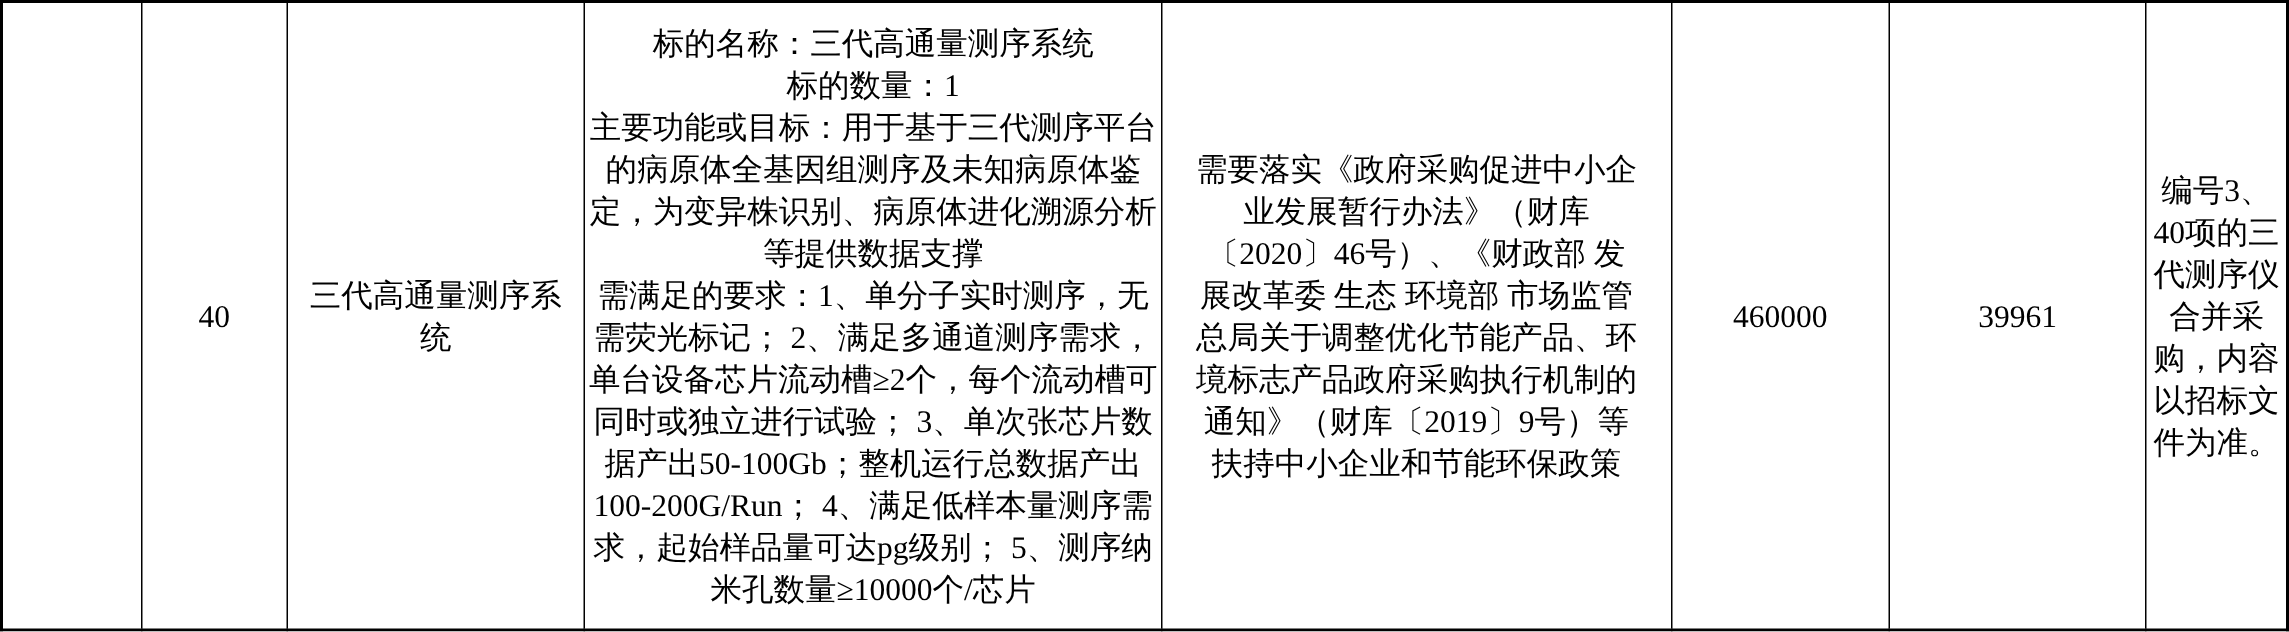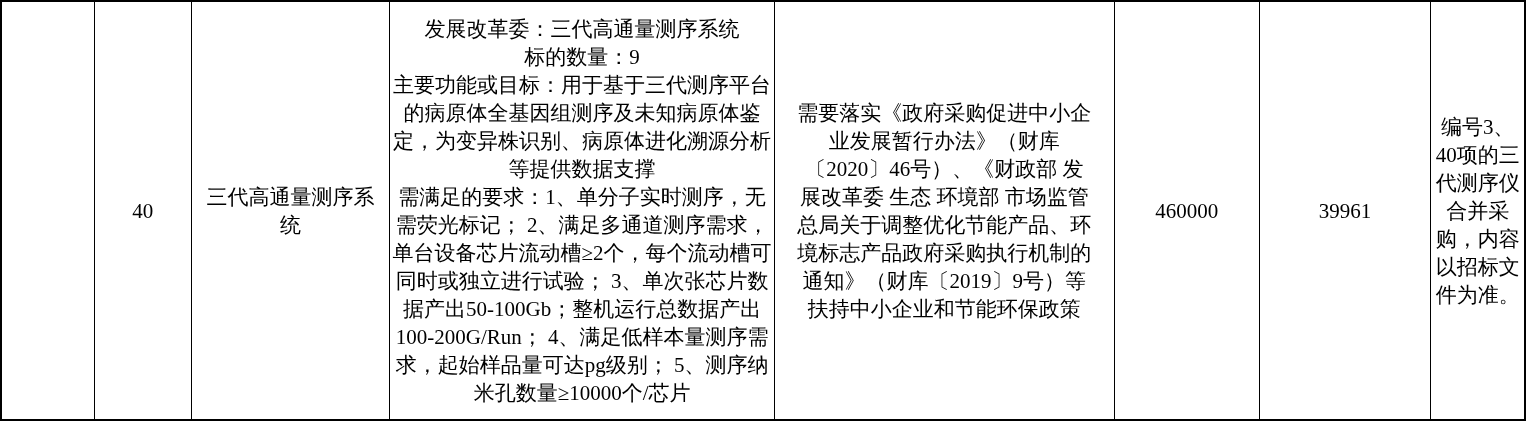--- a/index.html
+++ b/index.html
@@ -68,22 +68,22 @@
   <tbody>
       <tr>
     <td class="cell-empty"></td>
     <td class="cell-seq">
       <span>40</span>
     </td>
     <td class="cell-name">
       <span>三代高通量测序系统</span>
     </td>
     <td class="cell-spec">
-      <div class="para">发展改革委：三代高通量测序系统</div>
-      <div class="para">标的数量：9</div>
+      <div class="para">标的名称：三代高通量测序系统</div>
+      <div class="para">标的数量：1</div>
       <div class="para">主要功能或目标：用于基于三代测序平台的病原体全基因组测序及未知病原体鉴定，为变异株识别、病原体进化溯源分析等提供数据支撑</div>
       <div class="para">需满足的要求：1、单分子实时测序，无需荧光标记；  2、满足多通道测序需求，单台设备芯片流动槽≥2个，每个流动槽可同时或独立进行试验；  3、单次张芯片数据产出50-100Gb；整机运行总数据产出100-200G/Run；  4、满足低样本量测序需求，起始样品量可达pg级别；  5、测序纳米孔数量≥10000个/芯片</div>
     </td>
     <td class="cell-policy">
       <div>需要落实《政府采购促进中小企业发展暂行办法》（财库〔2020〕46号）、《财政部 发展改革委 生态 环境部 市场监管总局关于调整优化节能产品、环境标志产品政府采购执行机制的通知》（财库〔2019〕9号）等扶持中小企业和节能环保政策</div>
     </td>
     <td class="cell-amount1">
       <span>460000</span>
     </td>
     <td class="cell-amount2">

